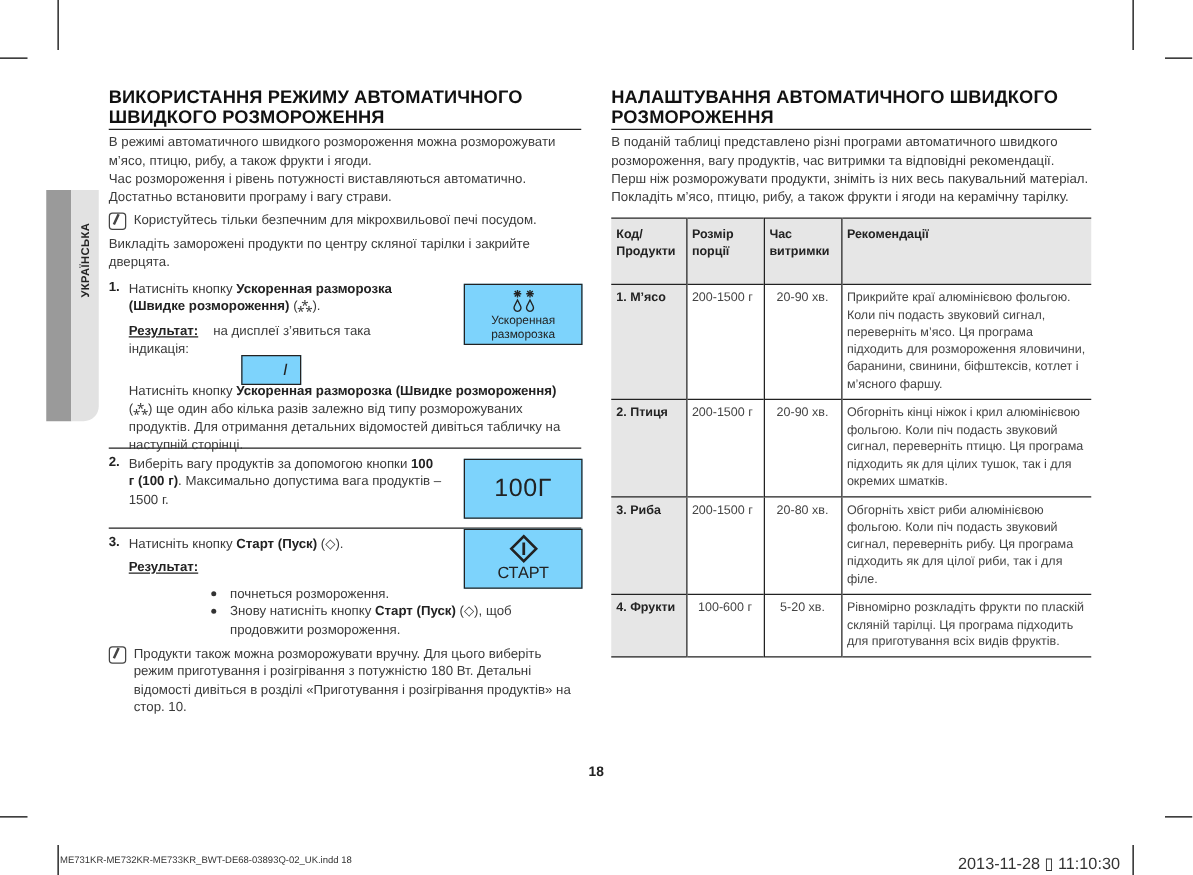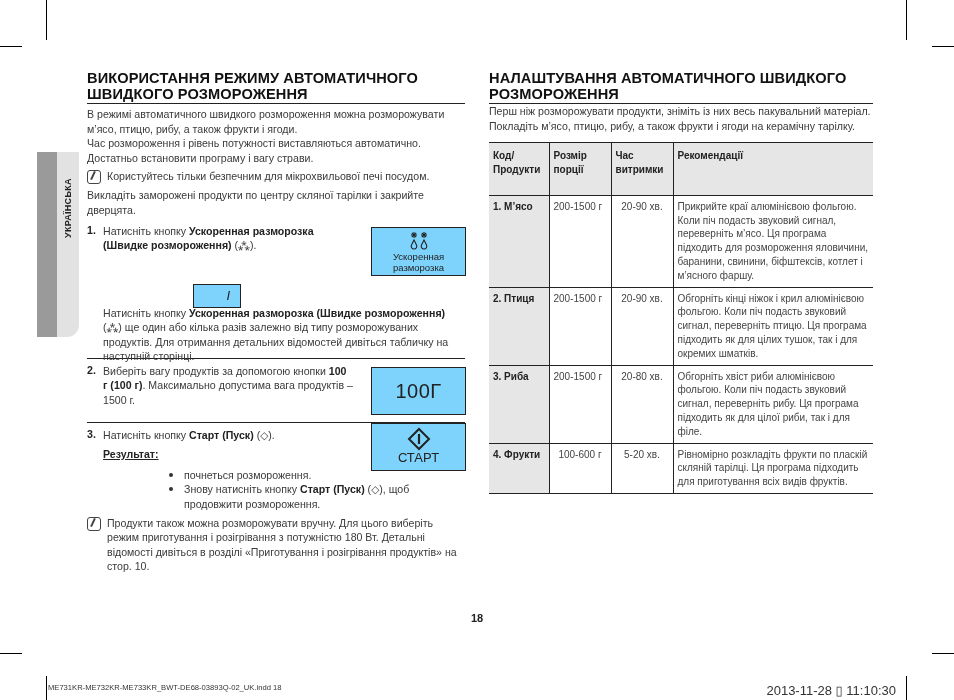--- a/index.html
+++ b/index.html
@@ -74,20 +74,21 @@
   <div class="note">
     <span class="ico"></span>
     <p>Користуйтесь тільки безпечним для мікрохвильової печі посудом.</p>
   </div>
   <p class="mt4">Викладіть заморожені продукти по центру скляної тарілки і закрийте дверцята.</p>
 
   <div class="step" style="margin-top:6px; height:128px;">
     <span class="step-num">1.</span>
     <div class="step-body" style="width:240px;">
       <p><span>Натисніть кнопку </span><span class="bold">Ускоренная разморозка (Швидке розмороження)</span><span> (⁂).</span></p>
+      <p style="margin-top:5px;"><span class="result-label">Результат:</span><span>на дисплеї з’явиться така індикація:</span></p>
     </div>
     <div class="panel" style="left:106px; top:60px; width:46px; height:22px;">
       <span style="position:absolute; right:10px; top:3px; font-size:13px; font-style:italic; font-weight:normal;">I</span>
     </div>
     <div class="step-body" style="position:absolute; top:82px; width:362px;">
       <p><span>Натисніть кнопку </span><span class="bold">Ускоренная разморозка (Швидке розмороження)</span><span> (⁂) ще один або кілька разів залежно від типу розморожуваних продуктів. Для отримання детальних відомостей дивіться табличку на наступній сторінці.</span></p>
     </div>
     <div class="panel" style="left:284px; top:3px; width:93px; height:47px;">
       <svg width="22" height="20" viewBox="0 0 22 20" style="display:block; margin:3px auto 0;">
         <g stroke="#222" stroke-width="1.1" fill="none">
@@ -140,20 +141,21 @@
   </div>
 
   <div class="note" style="margin-top:4px;">
     <span class="ico"></span>
     <p>Продукти також можна розморожувати вручну. Для цього виберіть режим приготування і розігрівання з потужністю 180 Вт. Детальні відомості дивіться в розділі «Приготування і розігрівання продуктів» на стор. 10.</p>
   </div>
 </div>
 
 <div class="col col-right">
   <h2>НАЛАШТУВАННЯ АВТОМАТИЧНОГО ШВИДКОГО РОЗМОРОЖЕННЯ</h2>
+  <p class="intro">В поданій таблиці представлено різні програми автоматичного швидкого розмороження, вагу продуктів, час витримки та відповідні рекомендації.</p>
   <p>Перш ніж розморожувати продукти, зніміть із них весь пакувальний матеріал. Покладіть м’ясо, птицю, рибу, а також фрукти і ягоди на керамічну тарілку.</p>
 
   <table>
     <colgroup>
         <col style="width:60px">
         <col style="width:62px">
         <col style="width:62px">
         <col>
       </colgroup>
     <thead>

